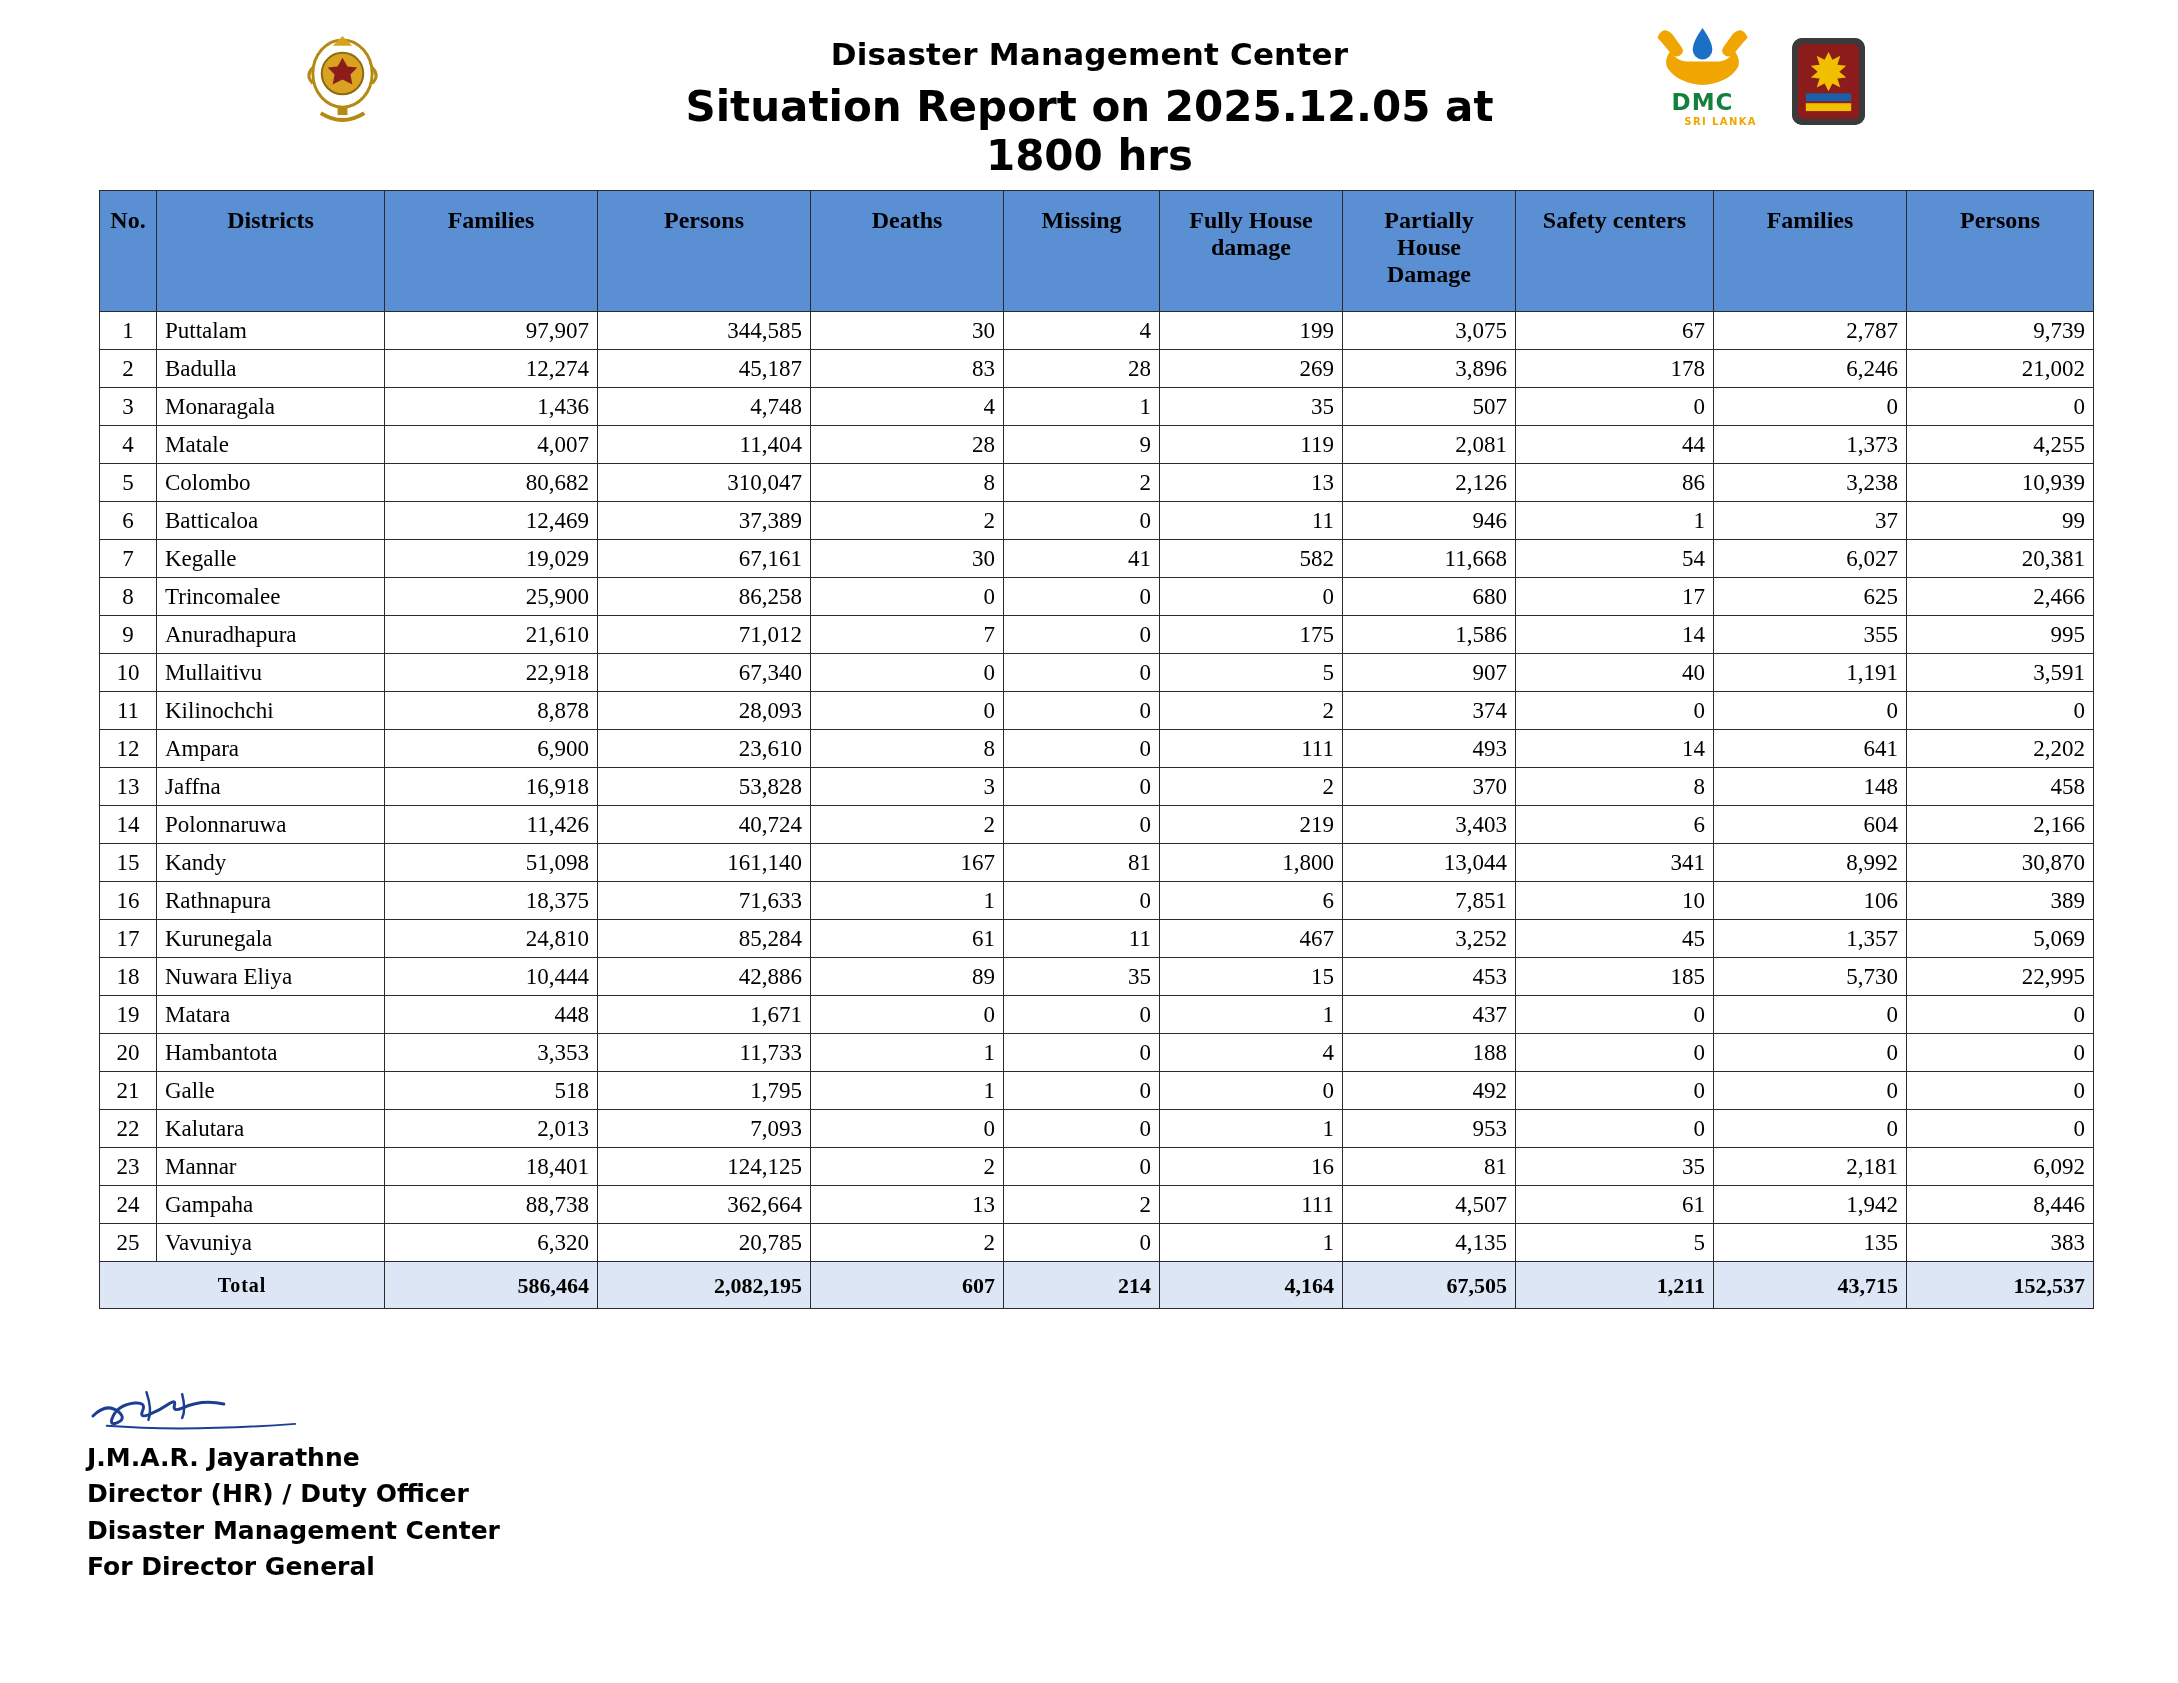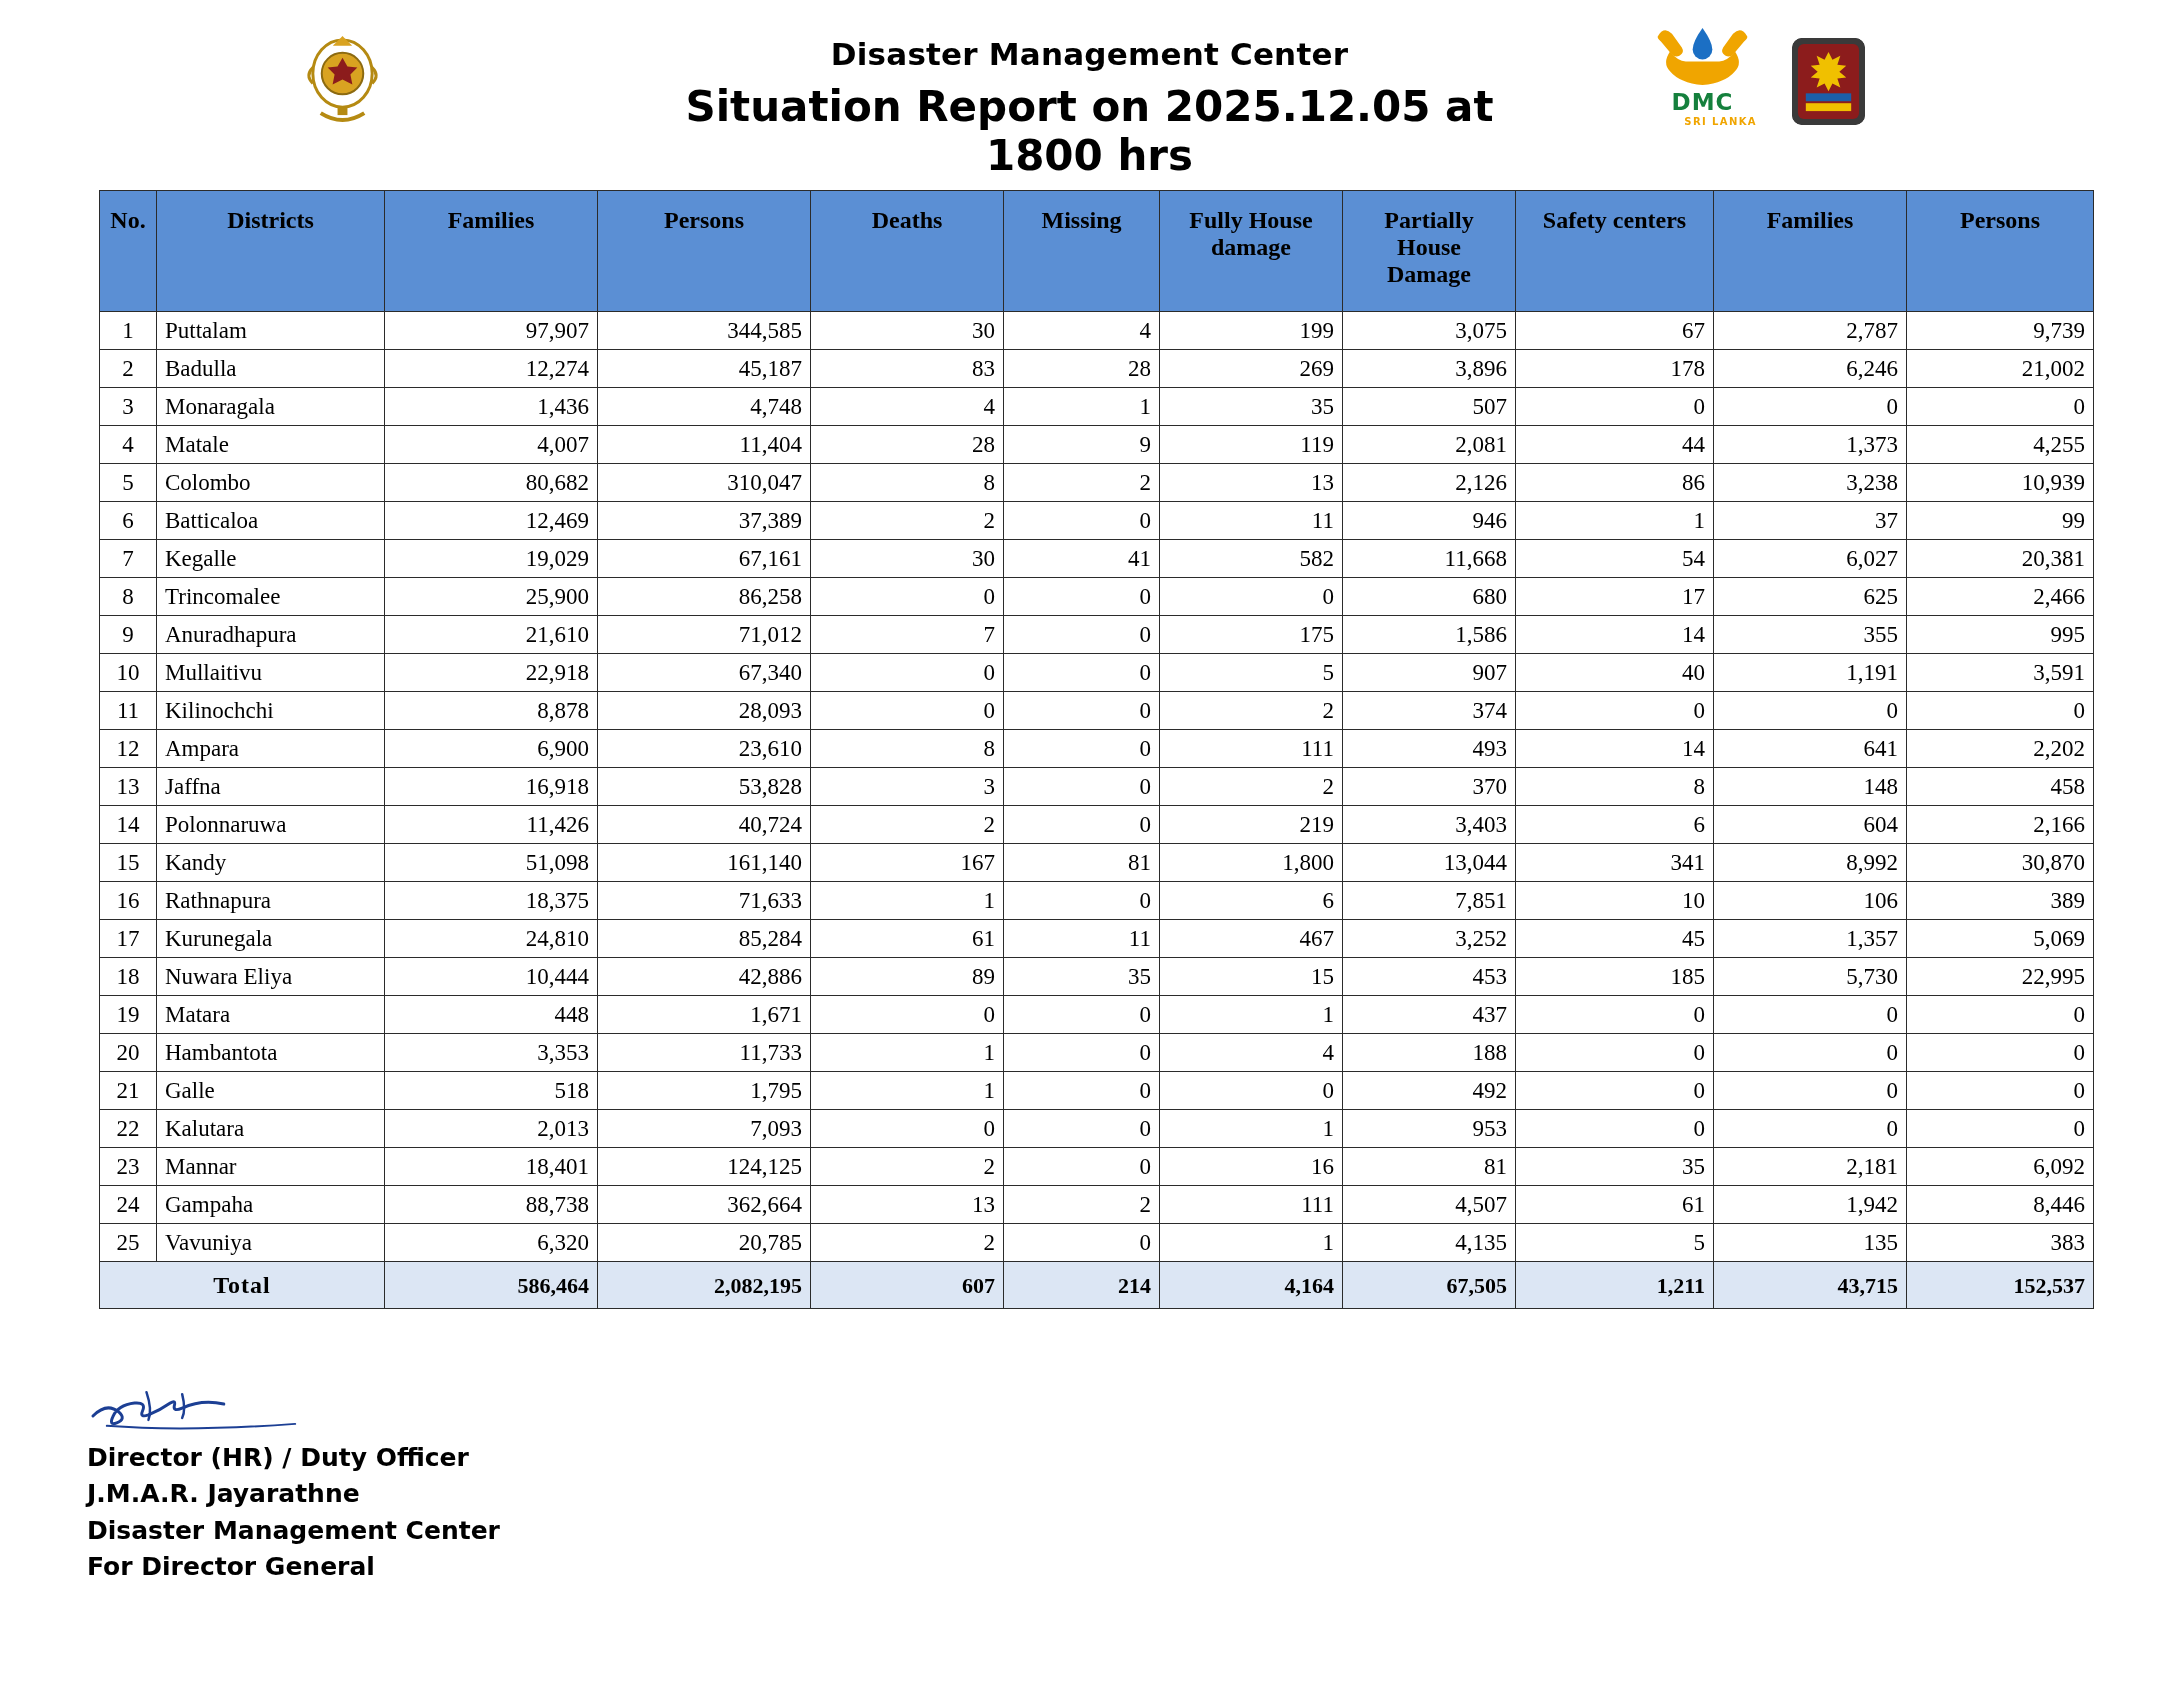--- a/index.html
+++ b/index.html
@@ -116,21 +116,21 @@
   tbody tr { height: 38px; }
   tbody td { line-height: 36px; }
   tfoot td {
     background: #dce6f4;
     font-weight: bold;
     height: 47px;
     line-height: 45px;
   }
   tfoot td.total-label {
     text-align: center;
-    font-size: 24px;
+    font-size: 20px;
     letter-spacing: 1px;
   }
   tfoot td.num { font-size: 22px; padding-left: 8px; }
 
   
   col.w-no    { width: 57px; }
   col.w-dist  { width: 228px; }
   col.w-fam   { width: 213px; }
   col.w-per   { width: 213px; }
   col.w-death { width: 193px; }
@@ -586,21 +586,21 @@
   </div>
 
   <div class="sig-block">
     <svg class="sig-svg" width="228" height="48" viewBox="0 0 230 48">
       <path d="M6 30 q14 -14 26 -4 q8 7 -2 11 q-8 3 -4 -6 q5 -12 22 -14 q12 -1 8 8 q-3 7 6 4 q12 -5 22 -12 q6 -4 4 3 q-1 6 8 2 q20 -9 42 -4" fill="none" stroke="#1c3f94" stroke-width="3" stroke-linecap="round"></path>
       <path d="M60 6 q6 18 2 28" fill="none" stroke="#1c3f94" stroke-width="2.5" stroke-linecap="round"></path>
       <path d="M96 8 q4 16 0 24" fill="none" stroke="#1c3f94" stroke-width="2.5" stroke-linecap="round"></path>
       <path d="M20 40 q80 6 190 -2" fill="none" stroke="#1c3f94" stroke-width="2" stroke-linecap="round"></path>
     </svg>
     <div class="sig-lines">
+      <div>J.M.A.R. Jayarathne</div>
       <div>Director (HR) / Duty Officer</div>
-      <div>J.M.A.R. Jayarathne</div>
       <div>Disaster Management Center</div>
       <div>For Director General</div>
     </div>
   </div>
 
 </div>
 
 
 </body></html>

